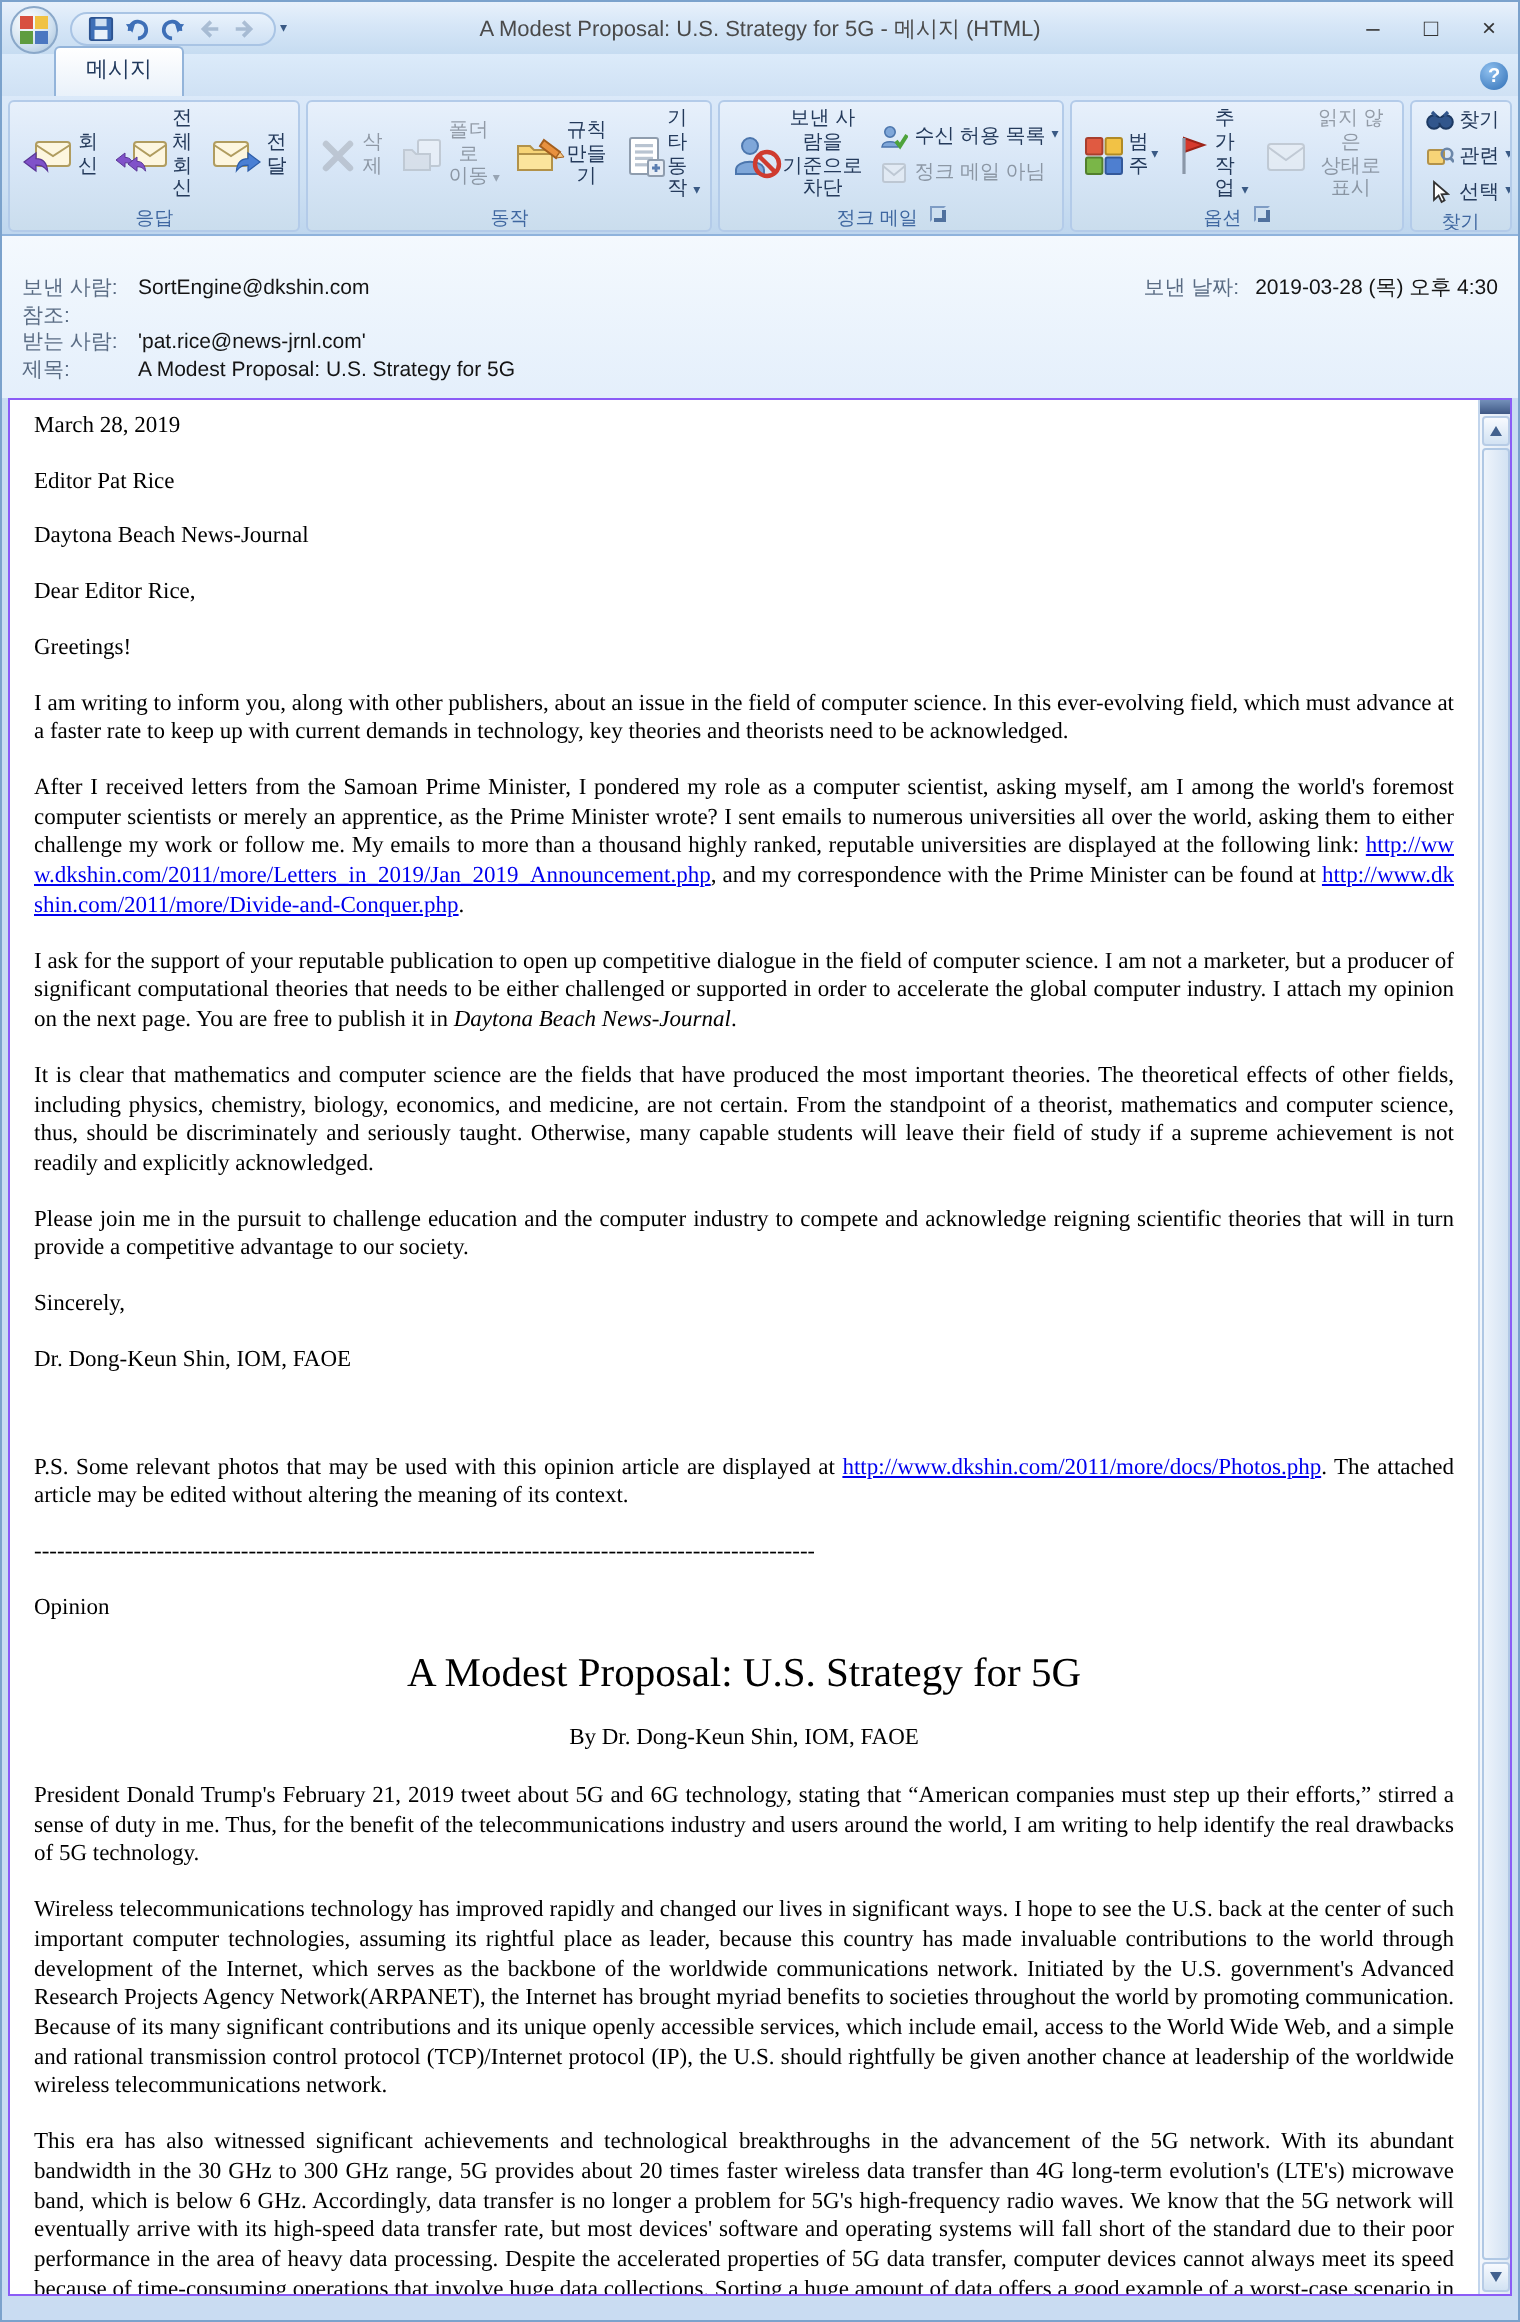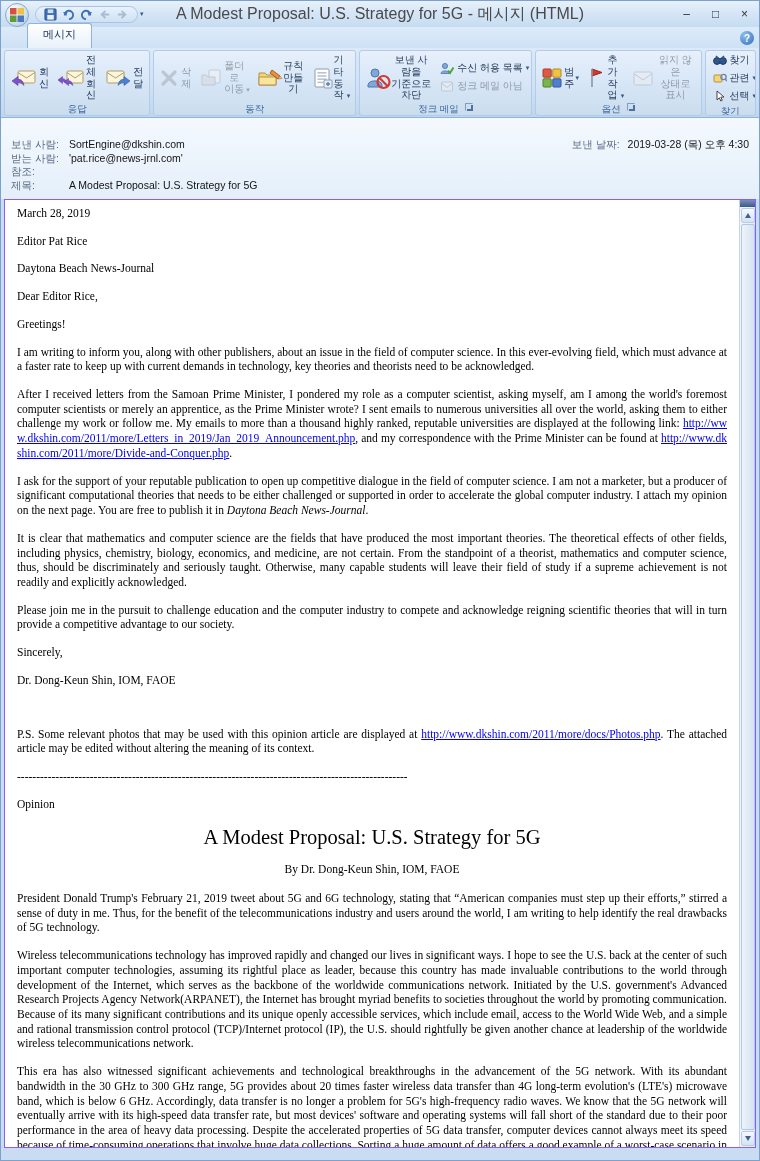--- a/index.html
+++ b/index.html
@@ -10,21 +10,21 @@
   
   .titlebar{height:26px;display:flex;align-items:center;position:relative;
     background:linear-gradient(#e8f1fb,#d6e6f7 45%,#c6dcf1);}
   .office-btn{width:24px;height:24px;border-radius:50%;margin:1px 2px 0 4px;z-index:3;
     background:radial-gradient(circle at 35% 30%,#fdfefe,#cfe0ef 60%,#9fbcd8);
     border:1px solid #8aa8c9;display:flex;align-items:center;justify-content:center;}
   .qat{display:flex;align-items:center;gap:5px;height:17px;margin-left:4px;padding:1px 8px;
     background:linear-gradient(#e9f2fc,#cfe1f4);border:1px solid #a9c4e4;border-radius:9px;z-index:3;}
   .qat svg{display:block;}
   .qat-caret{font-size:7px;color:#3a5a85;margin-left:2px;}
-  .win-title{position:absolute;left:0;right:0;text-align:center;font-size:16px;color:#4a4a4a;z-index:1;}
+  .win-title{position:absolute;left:0;right:0;text-align:center;font-size:11px;color:#4a4a4a;z-index:1;}
   .win-controls{margin-left:auto;display:flex;z-index:3;}
   .win-btn{width:29px;height:19px;display:flex;align-items:center;justify-content:center;
     font-size:12px;color:#333;line-height:1;}
 
   
   .tabrow{height:21px;background:linear-gradient(#dcebfa,#cfe1f4);display:flex;align-items:flex-end;
     padding-left:26px;position:relative;}
   .tab{background:linear-gradient(#ffffff,#e9f1fa);border:1px solid #93b4da;border-bottom:none;
     border-radius:3px 3px 0 0;font-size:11px;padding:3px 15px 6px;color:#20385c;}
   .help{margin-left:auto;margin-right:5px;margin-bottom:3px;width:14px;height:14px;border-radius:50%;
@@ -361,26 +361,26 @@
   <div class="headerfields">
     <div class="hrow">
       <span class="hlabel">보낸 사람:</span>
       <span class="hvalue">SortEngine@dkshin.com</span>
       <span class="hdate">
         <span class="hlabel">보낸 날짜:</span>
         <span class="hvalue">2019-03-28 (목) 오후 4:30</span>
       </span>
     </div>
     <div class="hrow">
+      <span class="hlabel">참조:</span>
+      <span class="hvalue"></span>
+    </div>
+    <div class="hrow">
       <span class="hlabel">받는 사람:</span>
       <span class="hvalue">'pat.rice@news-jrnl.com'</span>
-    </div>
-    <div class="hrow">
-      <span class="hlabel">참조:</span>
-      <span class="hvalue"></span>
     </div>
     <div class="hrow">
       <span class="hlabel">제목:</span>
       <span class="hvalue">A Modest Proposal: U.S. Strategy for 5G</span>
     </div>
   </div>
 
   <div class="bodywrap">
     <div class="bodycontent">
       <p class="nj">March 28, 2019</p>

